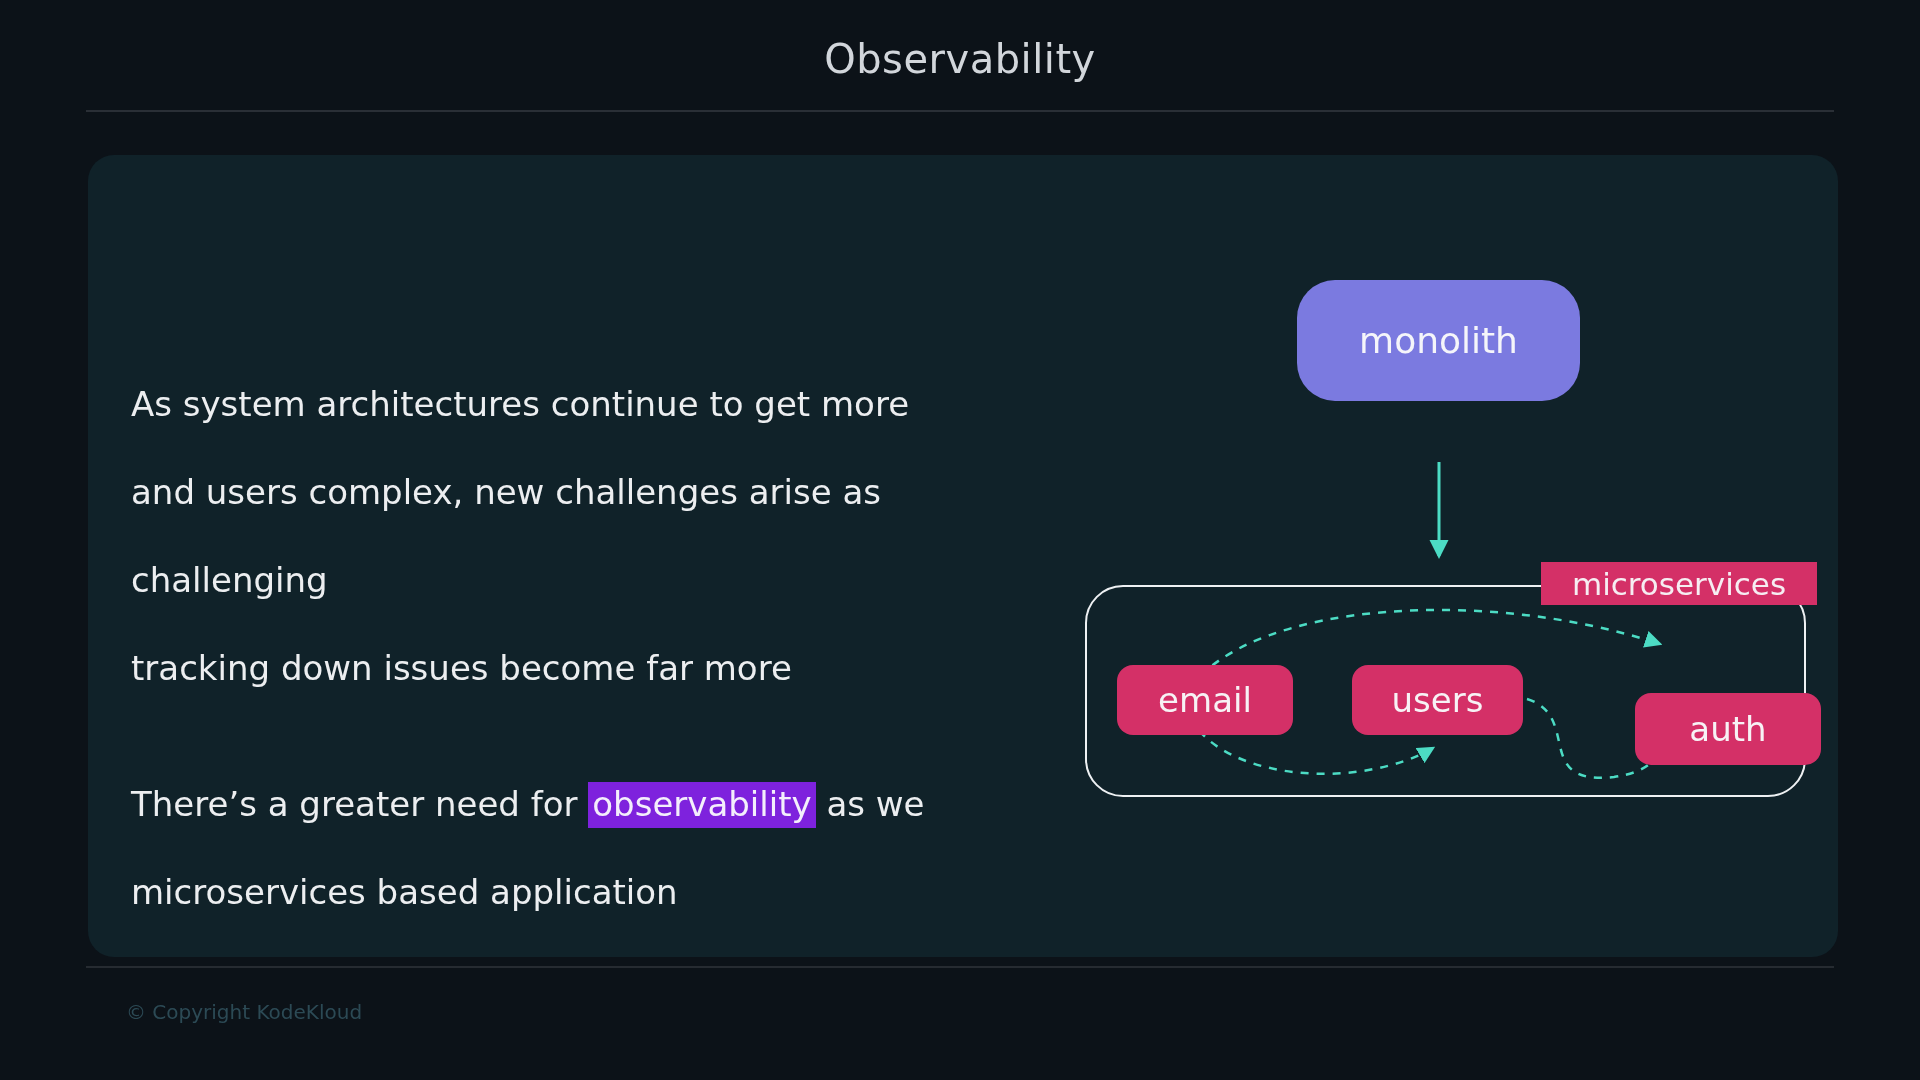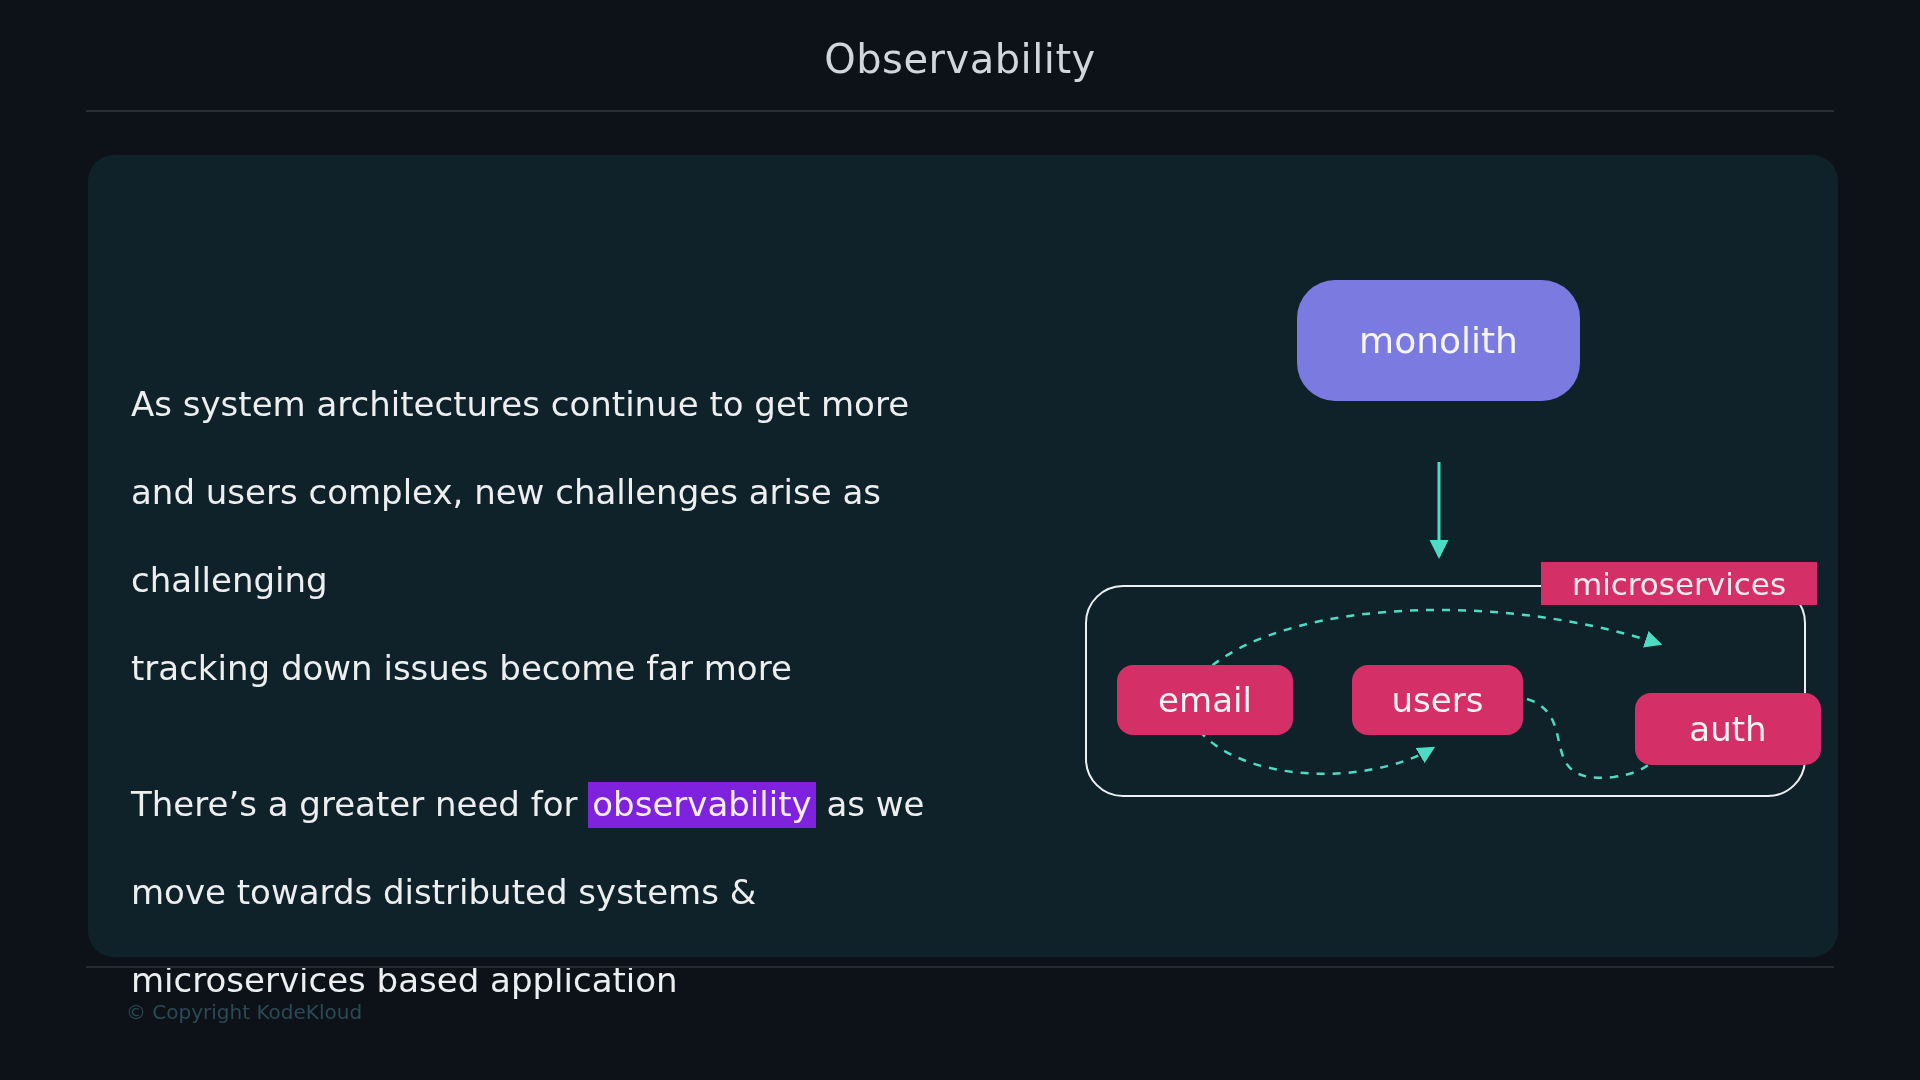--- a/index.html
+++ b/index.html
@@ -103,21 +103,20 @@
   <div class="body-text">
     <div>
       <div class="text-line">As system architectures continue to get more</div>
       <div class="text-line">and users complex, new challenges arise as</div>
       <div class="text-line">challenging</div>
       <div class="text-line">tracking down issues become far more</div>
     </div>
     <div class="para-gap"></div>
     <div>
       <div class="text-line"><span>There’s a greater need for </span><span class="hl">observability</span><span> as we</span></div>
-      <div class="text-line">move towards distributed systems &amp;</div>
       <div class="text-line">microservices based application</div>
     </div>
   </div>
 
   <svg class="arrows-svg" viewBox="0 0 1920 1080" xmlns="http://www.w3.org/2000/svg">
     <defs>
       <marker id="ah" markerWidth="7" markerHeight="7" refX="6" refY="3.5" orient="auto">
         <path d="M0,0 L7,3.5 L0,7 Z" fill="#4cdcc4"></path>
       </marker>
       <marker id="ahBig" markerWidth="6.5" markerHeight="6.5" refX="5.5" refY="3.25" orient="auto">

